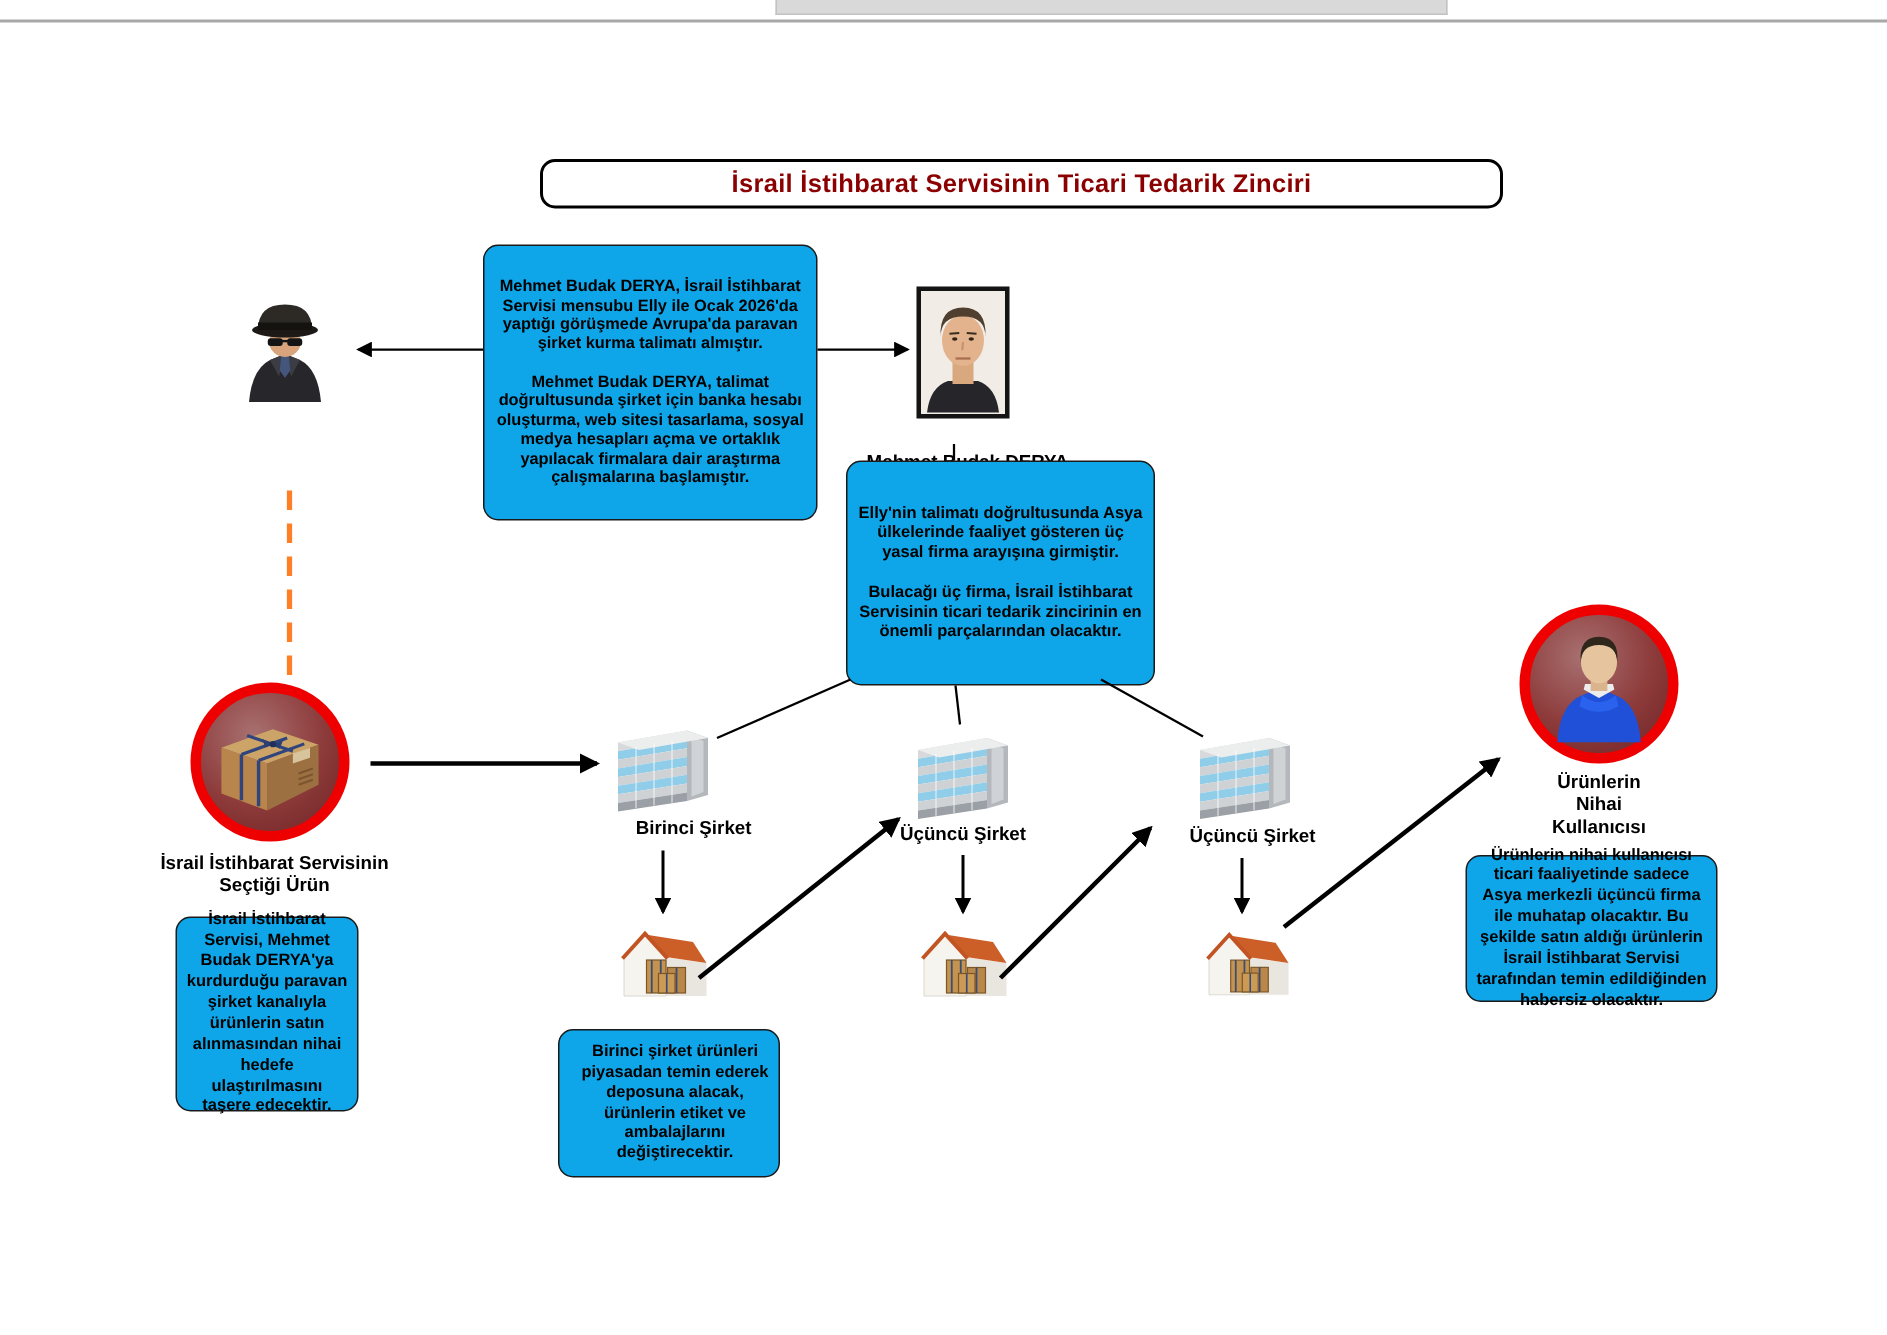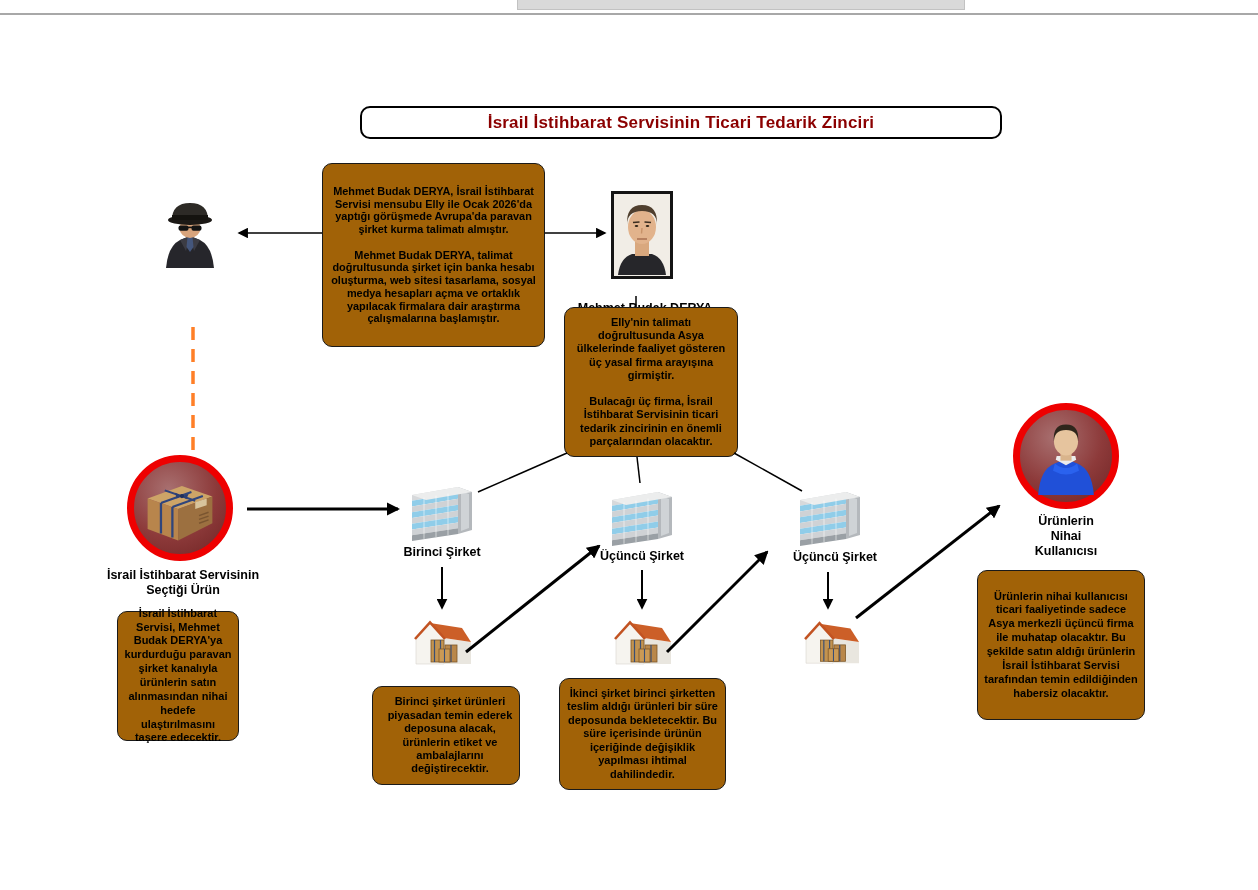--- a/index.html
+++ b/index.html
@@ -8,35 +8,35 @@
   .abs{position:absolute;box-sizing:border-box;}
   .pre{white-space:pre-line;}
   
   .top-thumb{left:517px;top:0;width:448px;height:10px;background:#d9d9d9;border:1px solid #c2c2c2;border-top:none;}
   .top-line{left:0;top:13px;width:1258px;height:2px;background:#a8a8a8;}
   
   .title-box{left:360px;top:106px;width:642px;height:33px;border:2px solid #000;border-radius:10px;
              display:flex;align-items:center;justify-content:center;background:#fff;z-index:3;}
   .title-text{font-size:17px;font-weight:bold;color:#8B0000;letter-spacing:.2px;}
   
-  .note{border:1.5px solid #1a1a1a;border-radius:10px;background:#a16207;z-index:3;
+  .note{border:1.5px solid #1a1a1a;border-radius:10px;background:#0ea5e9;z-index:3;
         font-weight:bold;text-align:center;display:flex;align-items:center;justify-content:center;
         padding:5px 6px;font-size:10.9px;line-height:1.17;}
   .note-elly{left:322px;top:163px;width:223px;height:184px;}
-  .note-mehmet{left:564px;top:307px;width:174px;height:150px;font-size:11px;line-height:1.2;}
+  .note-mehmet{left:564px;top:307px;width:206px;height:150px;font-size:11px;line-height:1.2;}
   .note-product{left:117px;top:611px;width:122px;height:130px;font-size:11px;line-height:1.26;text-align:center;}
   .note-c1{left:372px;top:686px;width:148px;height:99px;font-size:11px;line-height:1.22;padding-left:14px;}
   .note-c2{left:559px;top:678px;width:167px;height:112px;font-size:11px;line-height:1.22;}
   .note-c3{left:756px;top:683px;width:173px;height:101px;font-size:11px;line-height:1.22;}
-  .note-user{left:977px;top:570px;width:168px;height:150px;font-size:11px;line-height:1.26;}
+  .note-user{left:977px;top:570px;width:168px;height:98px;font-size:11px;line-height:1.26;}
   
   .nlabel{font-weight:bold;text-align:center;font-size:12.5px;line-height:1.18;z-index:2;}
   .lbl-elly{left:120px;top:267px;width:160px;}
   .lbl-mehmet{left:555px;top:281px;width:180px;margin-top:20px;}
-  .lbl-c1{left:383px;top:545px;width:118px;}
+  .lbl-c1{left:383px;top:545px;width:118px;text-align:right;}
   .lbl-c2{left:582px;top:549px;width:120px;}
   .lbl-c3{left:775px;top:550px;width:120px;}
   .lbl-product{left:88px;top:568px;width:190px;}
   .lbl-user{left:1016px;top:514px;width:100px;text-align:center;}
   
   .icon{z-index:2;}
   .spy{left:158px;top:198px;width:64px;height:70px;}
   .photo{left:611px;top:191px;width:62px;height:88px;border:3px solid #141414;background:#f1ede6;overflow:hidden;}
   .bld1{left:408px;top:478px;width:72px;height:64px;}
   .bld2{left:608px;top:483px;width:72px;height:64px;}
@@ -64,21 +64,20 @@
   </div>
 
   <div class="abs note note-elly pre">Mehmet Budak DERYA, İsrail İstihbarat Servisi mensubu Elly ile Ocak 2026'da yaptığı görüşmede Avrupa'da paravan şirket kurma talimatı almıştır.
 
 Mehmet Budak DERYA, talimat doğrultusunda şirket için banka hesabı oluşturma, web sitesi tasarlama, sosyal medya hesapları açma ve ortaklık yapılacak firmalara dair araştırma çalışmalarına başlamıştır.</div>
   <div class="abs note note-mehmet pre">Elly'nin talimatı doğrultusunda Asya ülkelerinde faaliyet gösteren üç yasal firma arayışına girmiştir.
 
 Bulacağı üç firma, İsrail İstihbarat Servisinin ticari tedarik zincirinin en önemli parçalarından olacaktır.</div>
   <div class="abs note note-product pre">İsrail İstihbarat Servisi, Mehmet Budak DERYA'ya kurdurduğu paravan şirket kanalıyla ürünlerin satın alınmasından nihai hedefe ulaştırılmasını taşere edecektir.</div>
   <div class="abs note note-c1 pre">Birinci şirket ürünleri piyasadan temin ederek deposuna alacak, ürünlerin etiket ve ambalajlarını değiştirecektir.</div>
-  <div class="abs note note-c2 pre">İkinci şirket birinci şirketten teslim aldığı ürünleri bir süre deposunda bekletecektir. Bu süre içerisinde ürünün içeriğinde değişiklik yapılması ihtimal dahilindedir.</div>
   <div class="abs note note-user pre">Ürünlerin nihai kullanıcısı ticari faaliyetinde sadece Asya merkezli üçüncü firma ile muhatap olacaktır. Bu şekilde satın aldığı ürünlerin İsrail İstihbarat Servisi tarafından temin edildiğinden habersiz olacaktır.</div>
 
   <svg class="abs icon spy" viewBox="0 0 64 70">
     <path d="M8 70 Q10 48 22 42 L32 38 L42 42 Q54 48 56 70 Z" fill="#26262b"></path>
     <path d="M22 42 L32 38 L28 53 Z" fill="#3c3c44"></path>
     <path d="M42 42 L32 38 L36 53 Z" fill="#3c3c44"></path>
     <path d="M29.5 39 L34.5 39 L35.5 49 L32 54 L28.5 49 Z" fill="#44567c"></path>
     <ellipse cx="32" cy="30" rx="10.5" ry="10" fill="#d9a47c"></ellipse>
     <ellipse cx="32" cy="22" rx="22" ry="5" fill="#1c1916"></ellipse>
     <path d="M14 22 Q14 5 32 5 Q50 5 50 22 Z" fill="#2d2a26"></path>

